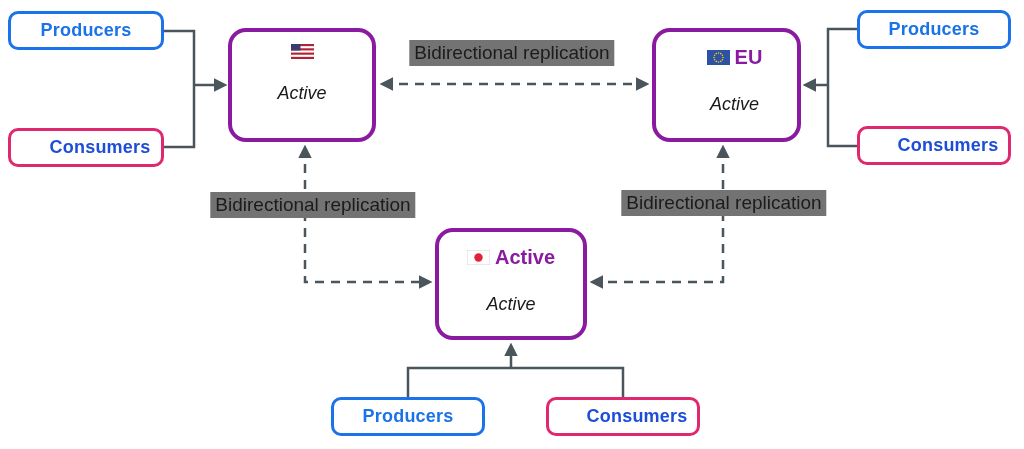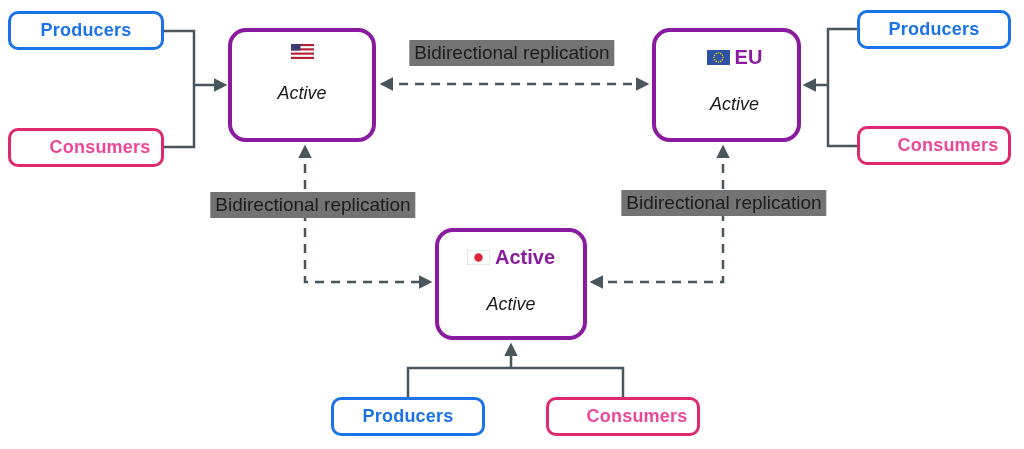--- a/index.html
+++ b/index.html
@@ -23,21 +23,21 @@
     border: 3px solid;
     border-radius: 10px;
     display: flex;
     align-items: center;
     justify-content: center;
     font-size: 18px;
     font-weight: bold;
     letter-spacing: 0.2px;
   }
   .client.blue { border-color: #1a73e8; color: #1a73e8; }
-  .client.pink { border-color: #e0286e; color: #ec4899; padding-left: 28px; }
+  .client.pink { border-color: #e0286e; color: #1d4ed8; padding-left: 28px; }
   .region {
     position: absolute;
     box-sizing: border-box;
     background: #ffffff;
     border: 4px solid #8a1aa0;
     border-radius: 18px;
     display: flex;
     flex-direction: column;
     align-items: center;
     padding-top: 12px;

